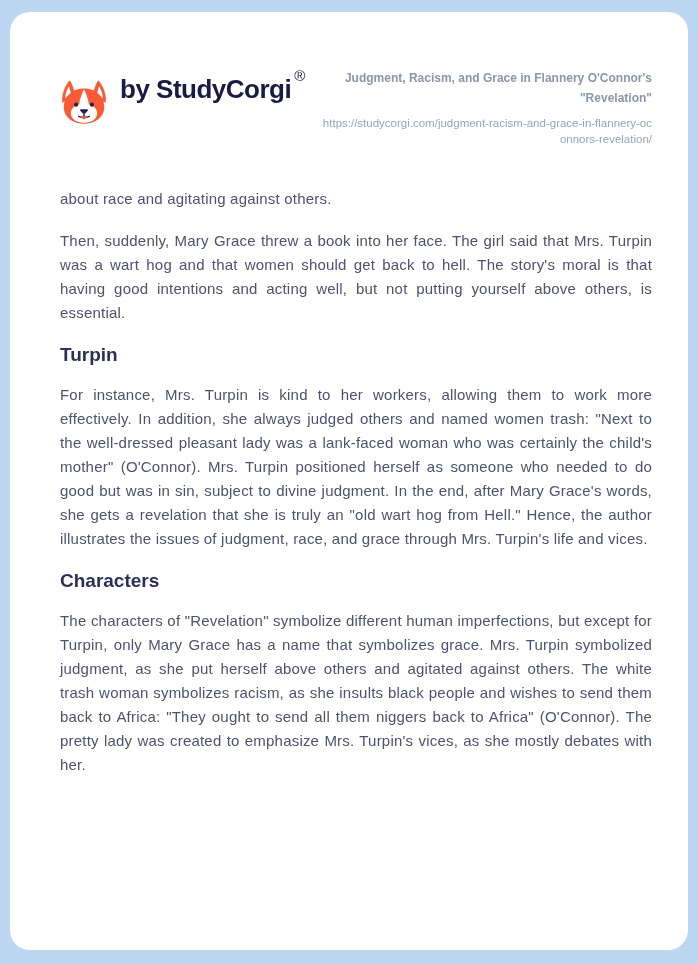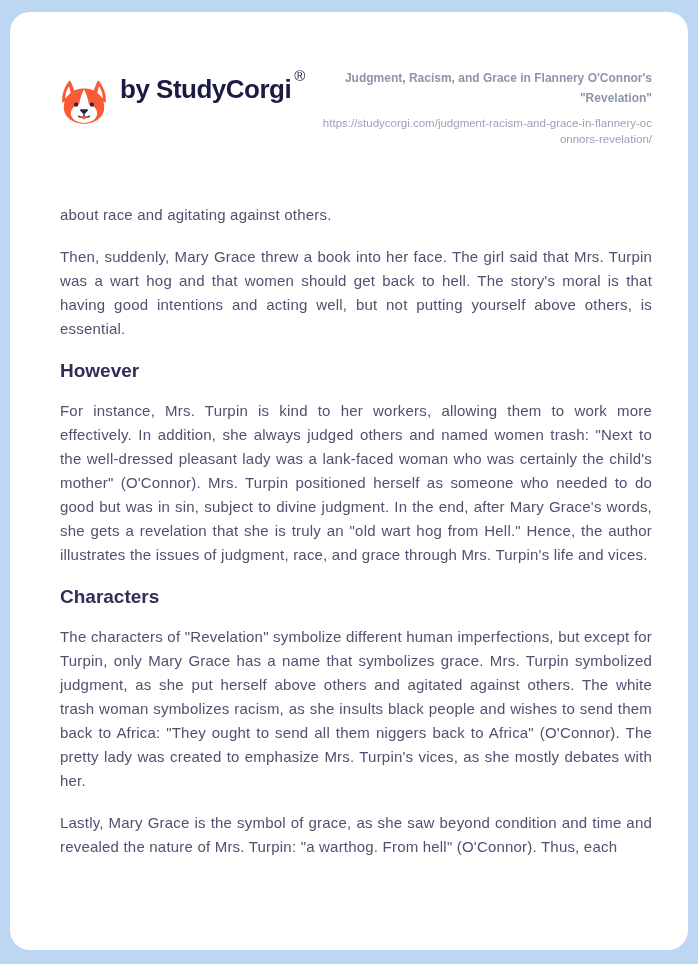--- a/index.html
+++ b/index.html
@@ -64,21 +64,21 @@
     margin: 0 0 7px 0;
   }
   .doc-url {
     font-size: 11.5px;
     line-height: 16px;
     color: #9aa2b4;
     margin: 0;
     word-break: break-all;
     text-align: right;
   }
-  .article { margin-top: 56px; }
+  .article { margin-top: 40px; }
   .article p {
     font-size: 15px;
     line-height: 24px;
     letter-spacing: 0.2px;
     color: #4f5170;
     text-align: justify;
     margin: 0 0 18px 0;
   }
   .article h2 {
     font-size: 19px;
@@ -128,21 +128,20 @@
       <p class="doc-title">Judgment, Racism, and Grace in Flannery O'Connor's "Revelation"</p>
       <p class="doc-url">https://studycorgi.com/judgment-racism-and-grace-in-flannery-oconnors-revelation/</p>
     </div>
 
   </div>
 
   <div class="article">
     <p>about race and agitating against others.</p>
     <p>Then, suddenly, Mary Grace threw a book into her face. The girl said that Mrs. Turpin was a wart hog and that women should get back to hell. The story's moral is that having good intentions and acting well, but not putting yourself above others, is essential.</p>
 
-    <h2>However</h2>
+    <h2>Turpin</h2>
     <p>For instance, Mrs. Turpin is kind to her workers, allowing them to work more effectively. In addition, she always judged others and named women trash: "Next to the well-dressed pleasant lady was a lank-faced woman who was certainly the child's mother" (O'Connor). Mrs. Turpin positioned herself as someone who needed to do good but was in sin, subject to divine judgment. In the end, after Mary Grace's words, she gets a revelation that she is truly an "old wart hog from Hell." Hence, the author illustrates the issues of judgment, race, and grace through Mrs. Turpin's life and vices.</p>
 
     <h2>Characters</h2>
     <p>The characters of "Revelation" symbolize different human imperfections, but except for Turpin, only Mary Grace has a name that symbolizes grace. Mrs. Turpin symbolized judgment, as she put herself above others and agitated against others. The white trash woman symbolizes racism, as she insults black people and wishes to send them back to Africa: "They ought to send all them niggers back to Africa" (O'Connor). The pretty lady was created to emphasize Mrs. Turpin's vices, as she mostly debates with her.</p>
-    <p>Lastly, Mary Grace is the symbol of grace, as she saw beyond condition and time and revealed the nature of Mrs. Turpin: "a warthog. From hell" (O'Connor). Thus, each</p>
   </div>
 
 </div>
 
 </body></html>

